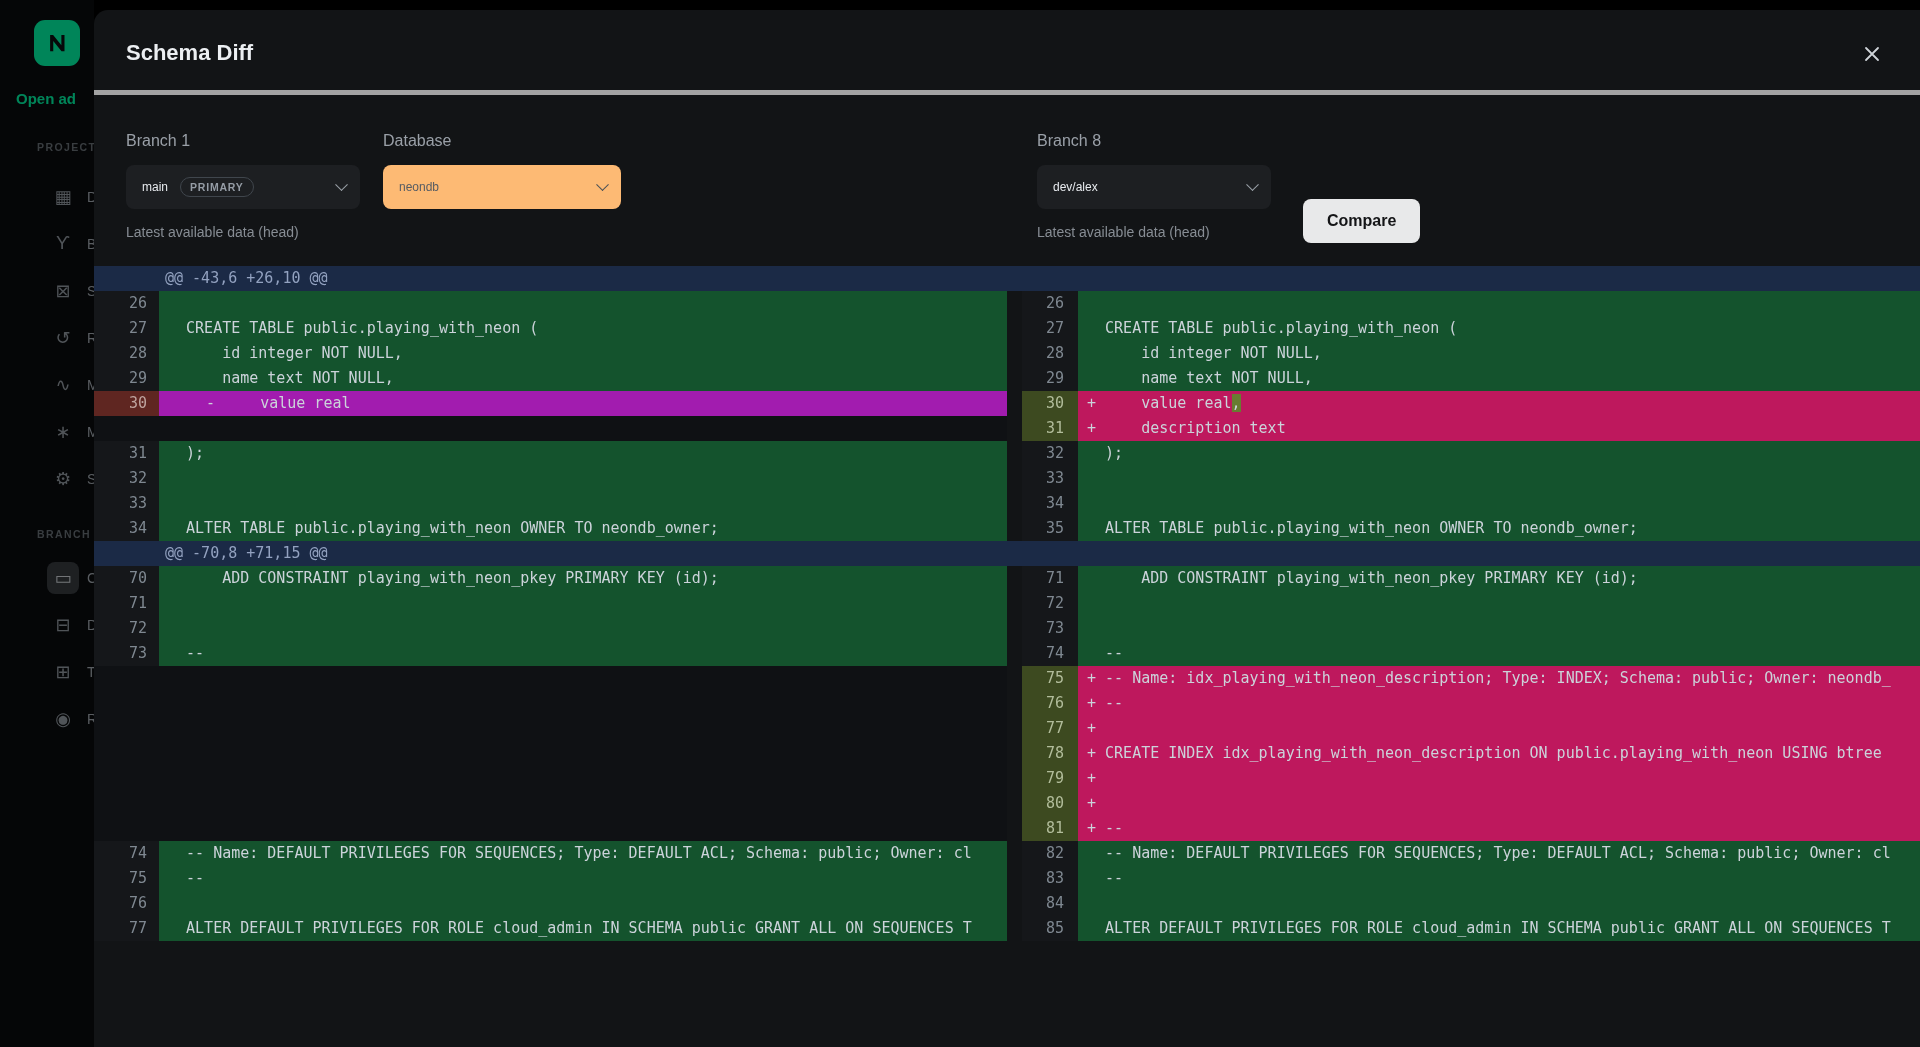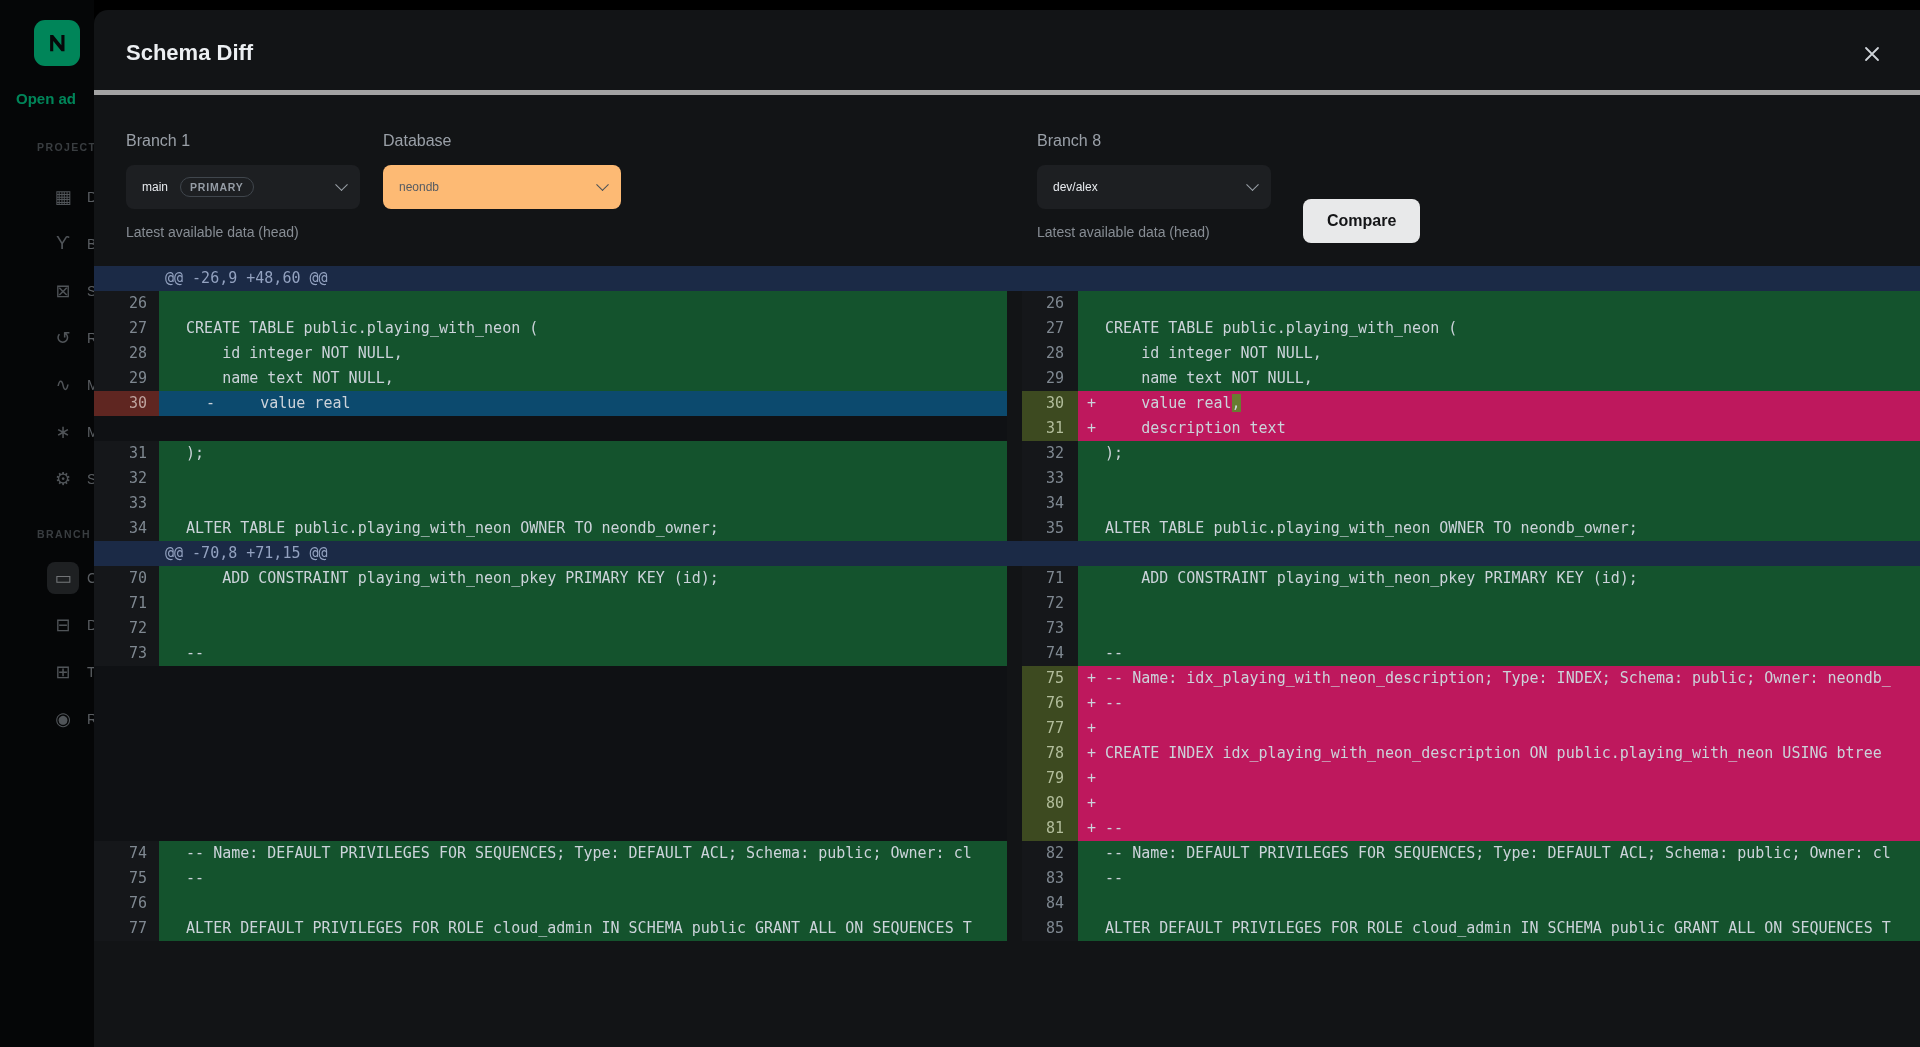--- a/index.html
+++ b/index.html
@@ -58,21 +58,21 @@
               font:15px/25px "DejaVu Sans Mono","Liberation Mono",monospace; }
   .diff-row > div { height:25px; overflow:hidden; }
   .lg { width:65px; flex:none; text-align:right; padding-right:12px; }
   .lc { width:848px; flex:none; padding-left:9px; white-space:pre; }
   .gapc { width:15px; flex:none; }
   .rg { width:56px; flex:none; text-align:right; padding-right:14px; }
   .rc { flex:1; padding-left:9px; white-space:pre; }
   .num { background:#15171a; color:#7f8891; }
   .code { background:#14532d; color:#ccd3da; }
   .num.del { background:#5f2621; color:#bfa49f; }
-  .code.del { background:#0c4a6e;padding-left:47px; }
+  .code.del { background:#a21caf;padding-left:47px; }
   .num.add { background:#3d4a20; color:#b2bd9b; }
   .code.add { background:#be185d; }
   .num.fill, .code.fill { background:#0f1114; }
   .code .hl { background:#687c31; }
 </style>
 </head>
 <body>
 
 <div class="sidebar">
   <div class="logo">
@@ -165,21 +165,21 @@
       <span class="chev"></span>
     </div>
 
     <button class="compare-btn">Compare</button>
 
     <div class="sub-note" style="left:32px">Latest available data (head)</div>
     <div class="sub-note" style="left:943px">Latest available data (head)</div>
   </div>
 
   <div class="diff">
-      <div class="hunk-row">@@ -26,9 +48,60 @@</div>
+      <div class="hunk-row">@@ -43,6 +26,10 @@</div>
       <div class="diff-row">
         <div class="lg num ctx">26</div>
         <div class="lc code ctx"><span class="pfx">  </span></div>
         <div class="gapc"></div>
         <div class="rg num ctx">26</div>
         <div class="rc code ctx"><span class="pfx">  </span></div>
       </div>
       <div class="diff-row">
         <div class="lg num ctx">27</div>
         <div class="lc code ctx"><span class="pfx">  </span>CREATE TABLE public.playing_with_neon (</div>

